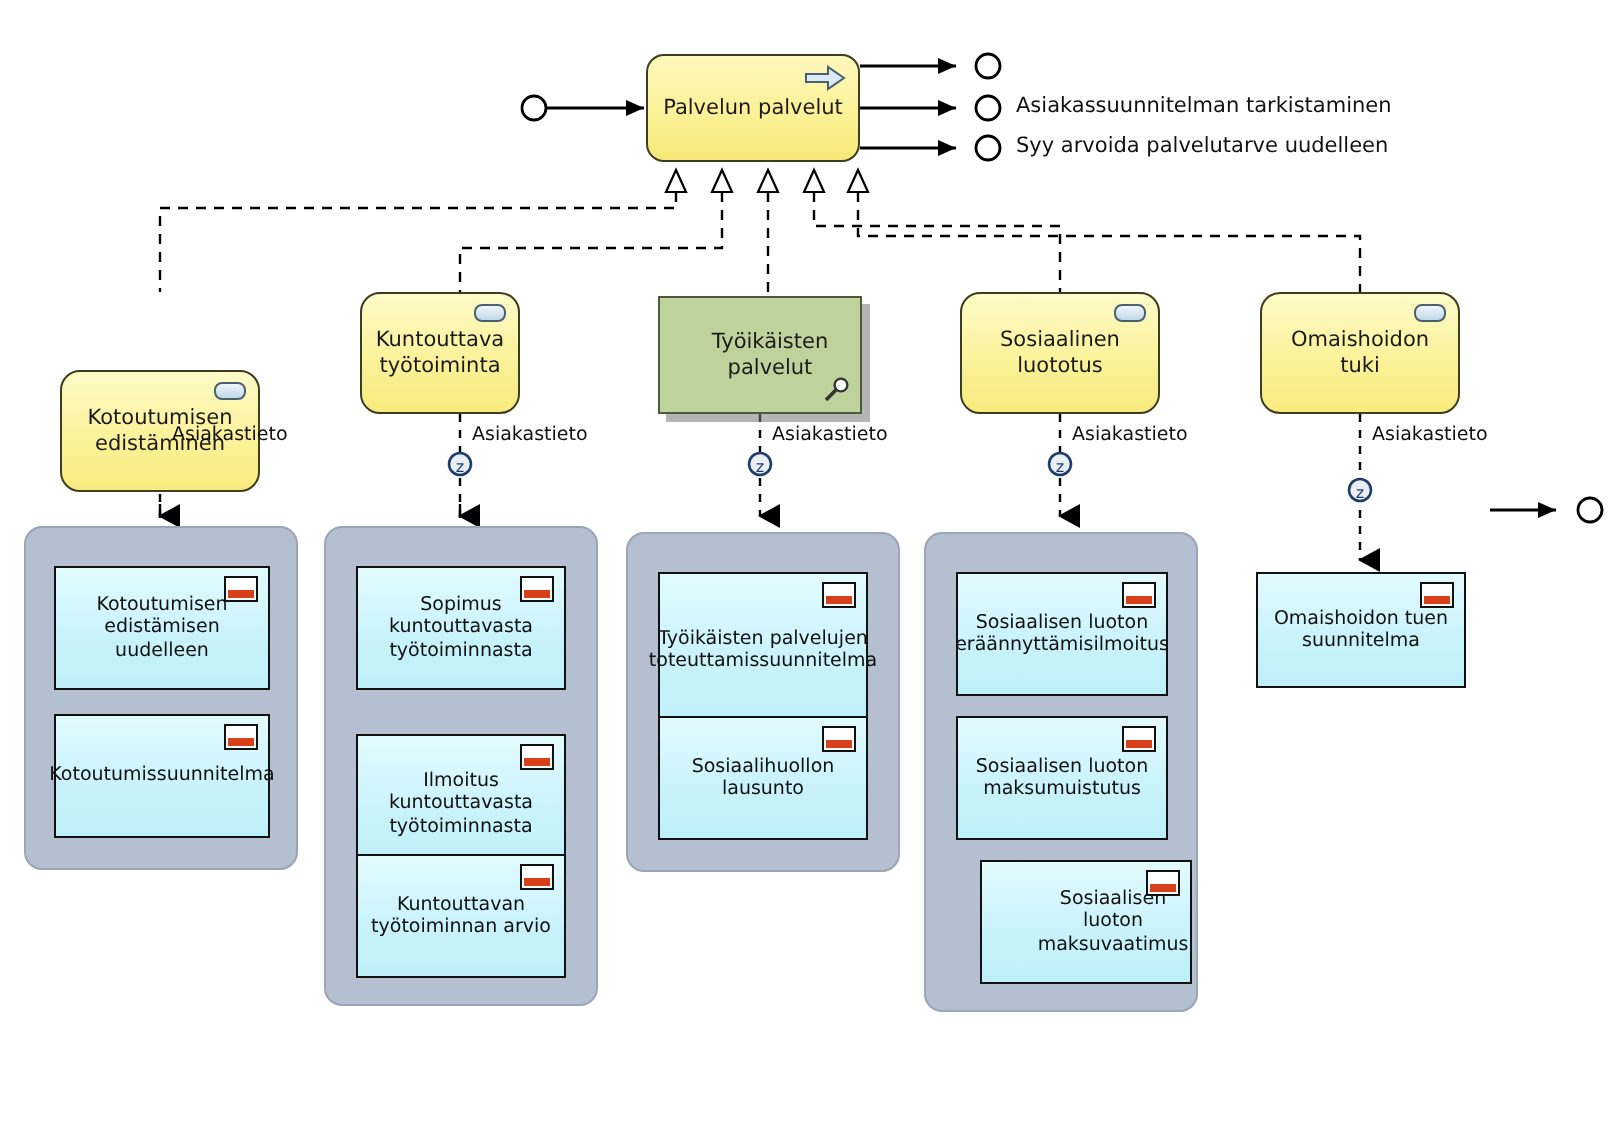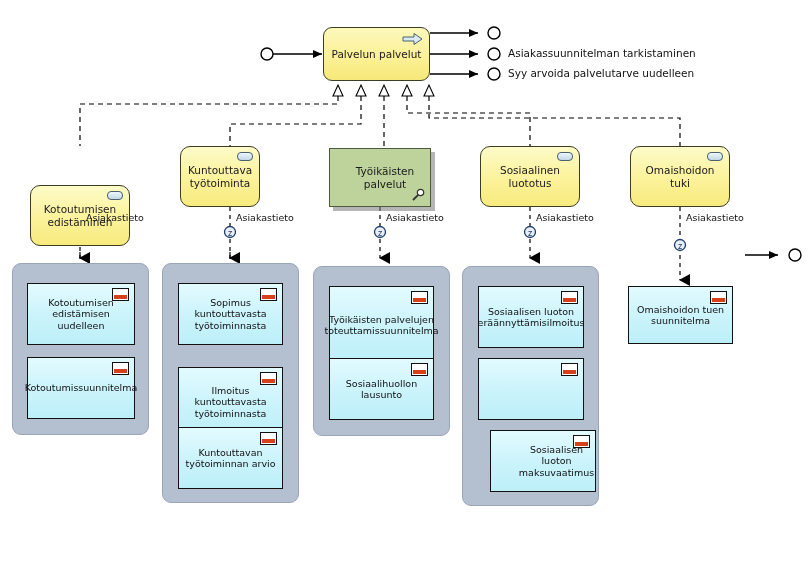--- a/index.html
+++ b/index.html
@@ -242,20 +242,21 @@
   </div>
 
   <div class="node grp" style="left:462px;top:266px;width:137px;height:240px;"></div>
   <div class="node doc" style="left:478px;top:286px;width:106px;height:62px;">
     <span class="lbl wrap">Sosiaalisen luoton eräännyttämisilmoitus</span>
     <span class="doc-icon">
         <i></i>
       </span>
   </div>
   <div class="node doc" style="left:478px;top:358px;width:106px;height:62px;">
+    <span class="lbl wrap">Sosiaalisen luoton maksumuistutus</span>
     <span class="doc-icon">
         <i></i>
       </span>
   </div>
   <div class="node doc" style="left:490px;top:430px;width:106px;height:62px;padding-left:27px;">
     <span class="lbl wrap">Sosiaalisen luoton maksuvaatimus</span>
     <span class="doc-icon">
         <i></i>
       </span>
   </div>

